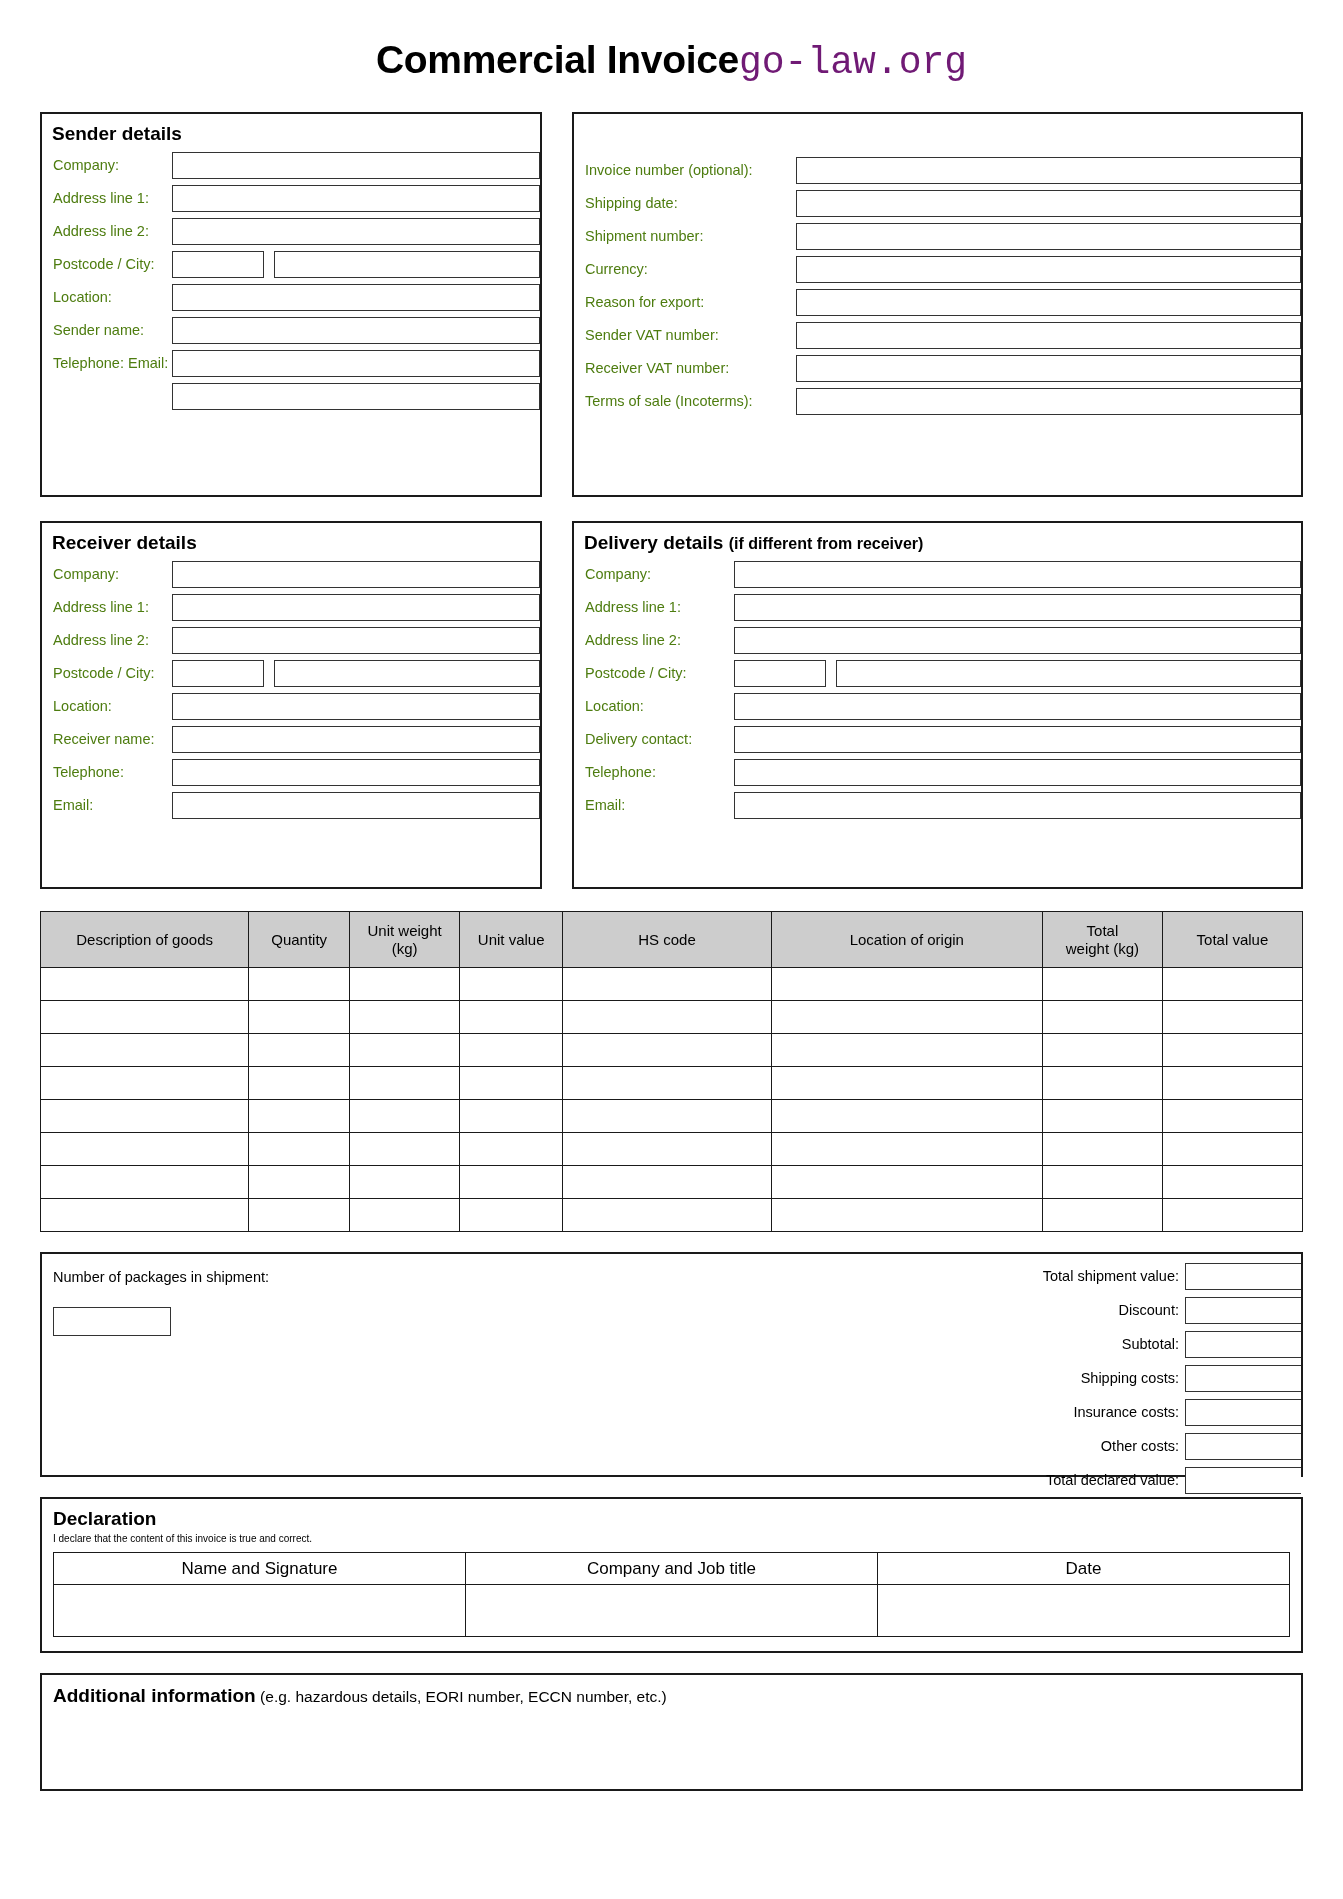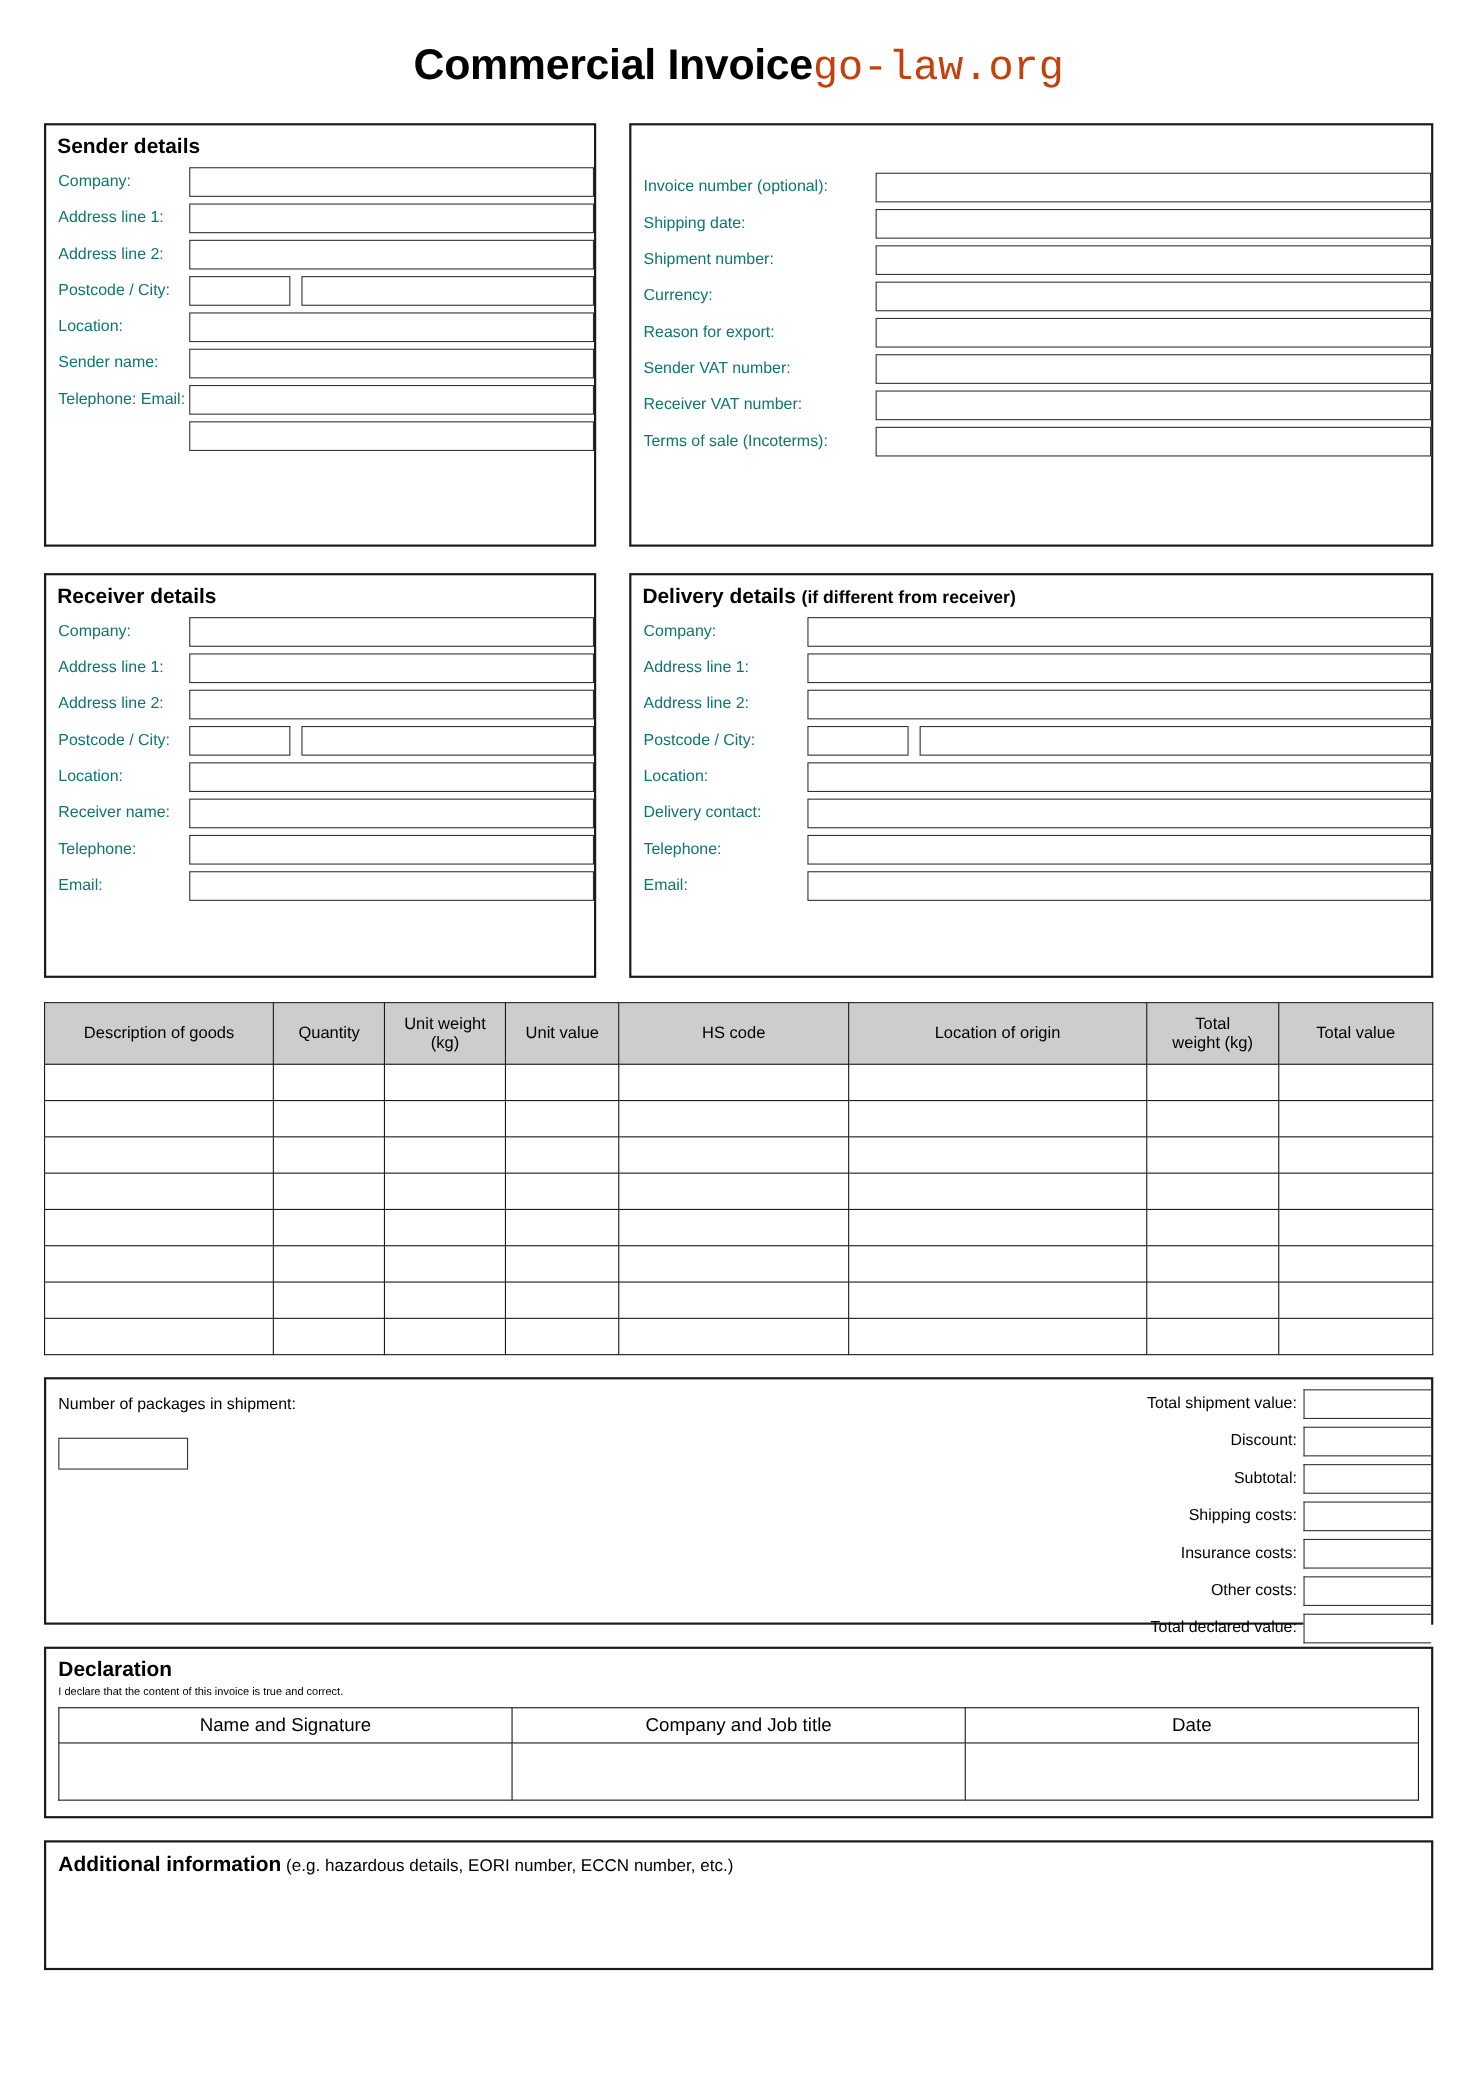--- a/index.html
+++ b/index.html
@@ -29,21 +29,21 @@
   .doc-title {
     font-size: 39px;
     font-weight: bold;
     letter-spacing: -0.3px;
     color: #000;
     white-space: nowrap;
   }
   .brand {
     font-family: "Liberation Mono", "DejaVu Sans Mono", monospace;
     font-size: 38px;
-    color: #c2410c;
+    color: #701a75;
     letter-spacing: 0px;
     white-space: nowrap;
   }
 
   
   .panel {
     border: 2px solid #1a1a1a;
     background: #fff;
     position: relative;
   }
@@ -58,21 +58,21 @@
   }
 
   .row {
     display: flex;
     align-items: center;
     margin: 0 0 5px 0;
     height: 28px;
   }
   .lbl {
     font-size: 14.5px;
-    color: #0f766e;
+    color: #4d7c0f;
     white-space: nowrap;
     padding-left: 11px;
   }
   .fld {
     border: 1.6px solid #333;
     background: #fff;
     height: 27px;
     flex: 1 1 auto;
   }
   .fld.small { flex: 0 0 92px; }

